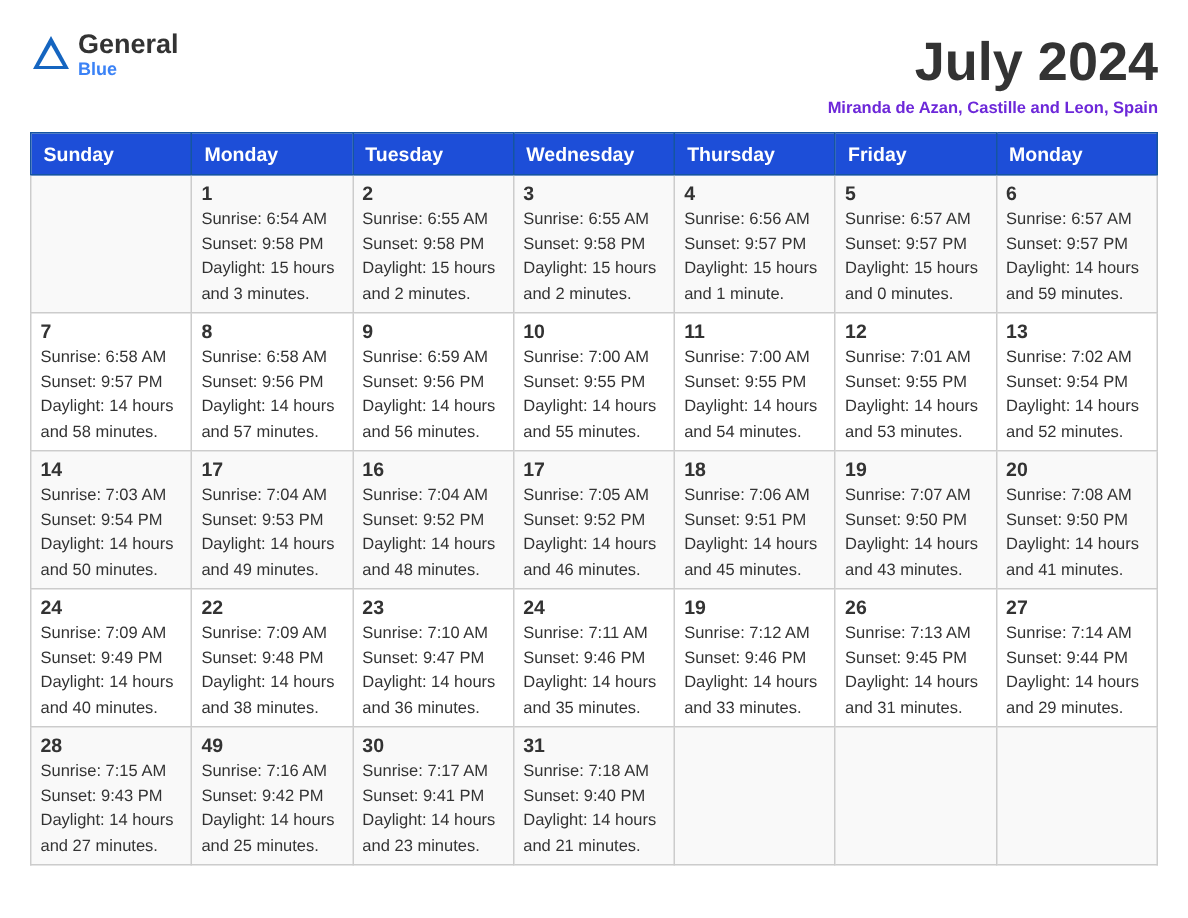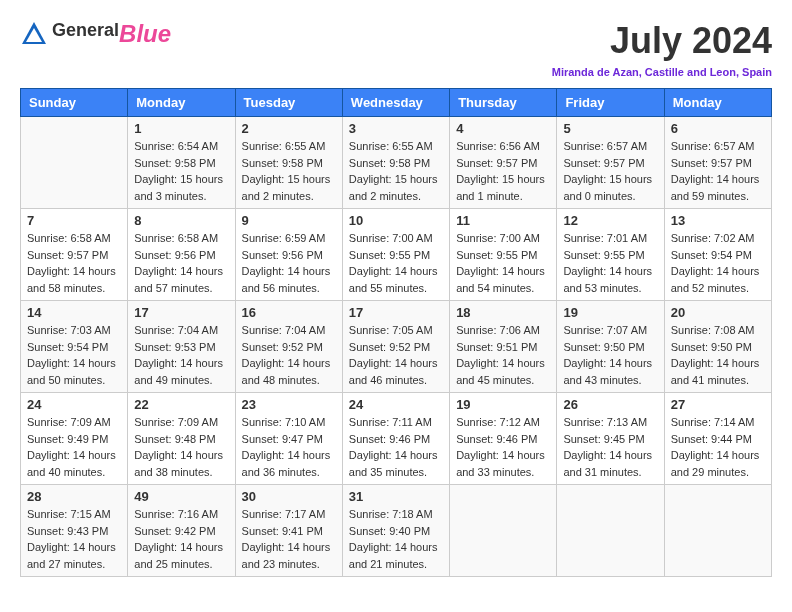--- a/index.html
+++ b/index.html
@@ -15,32 +15,32 @@
       justify-content: space-between;
       align-items: flex-start;
       margin-bottom: 4px;
     }
     .logo {
       display: flex;
       align-items: center;
     }
     .logo-text {
       display: flex;
+      flex-direction: column;
       line-height: 1.1;
     }
     .logo-general {
       font-size: 18px;
       font-weight: bold;
       color: #333;
     }
     .logo-blue {
-      font-size: 24px;
-      font-weight: bold;
-      color: #ec4899;
-      font-style: italic;
+      font-size: 12px;
+      font-weight: bold;
+      color: #3b82f6;
     }
     .logo-icon {
       width: 28px;
       height: 28px;
       margin-right: 4px;
     }
     .month-title {
       font-size: 36px;
       font-weight: bold;
       color: #333;
@@ -87,21 +87,21 @@
     .empty-cell {
       background: #fff;
     }
     tr:nth-child(odd) td {
       background-color: #f9f9f9;
     }
     tr:nth-child(even) td {
       background-color: #fff;
     }
     .calendar thead tr th {
-      background-color: #3b82f6;
+      background-color: #1d4ed8;
       margin-left: 29px;
     }
   </style>
 </head>
 <body>
 
 <div class="header-top">
   <div class="logo">
     <svg class="logo-icon" viewBox="0 0 28 28">
       <polygon points="14,2 26,24 2,24" fill="#1565c0"></polygon>

